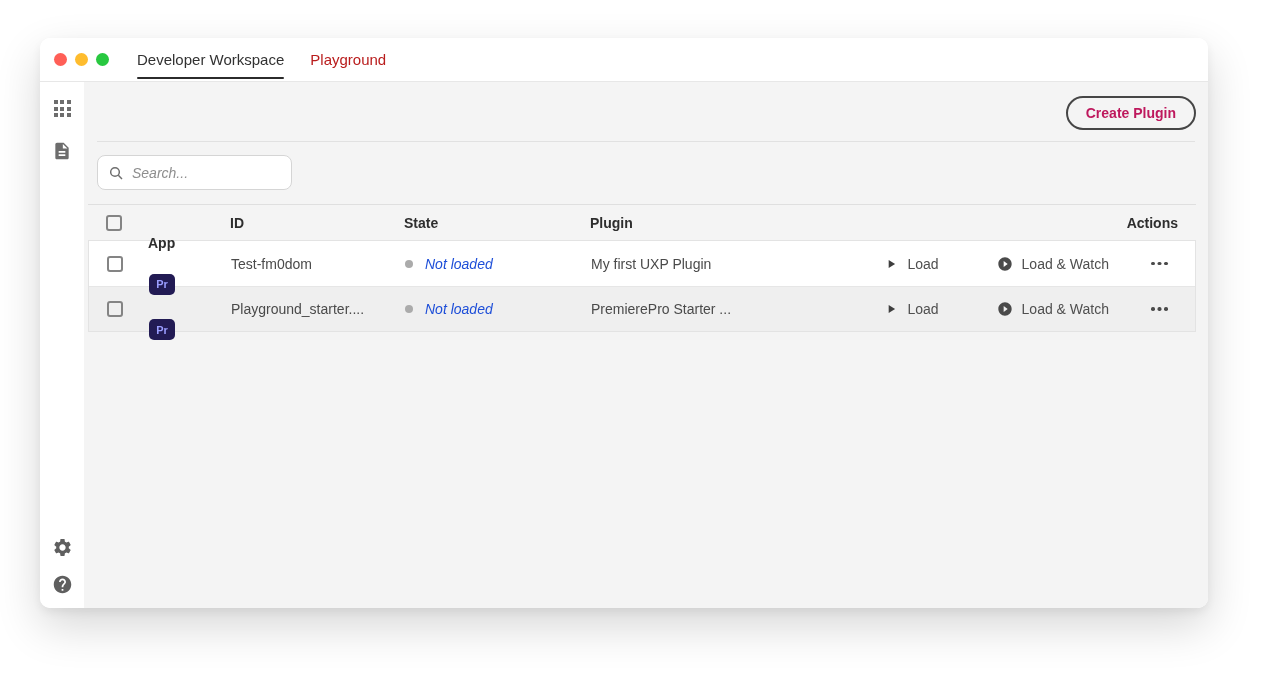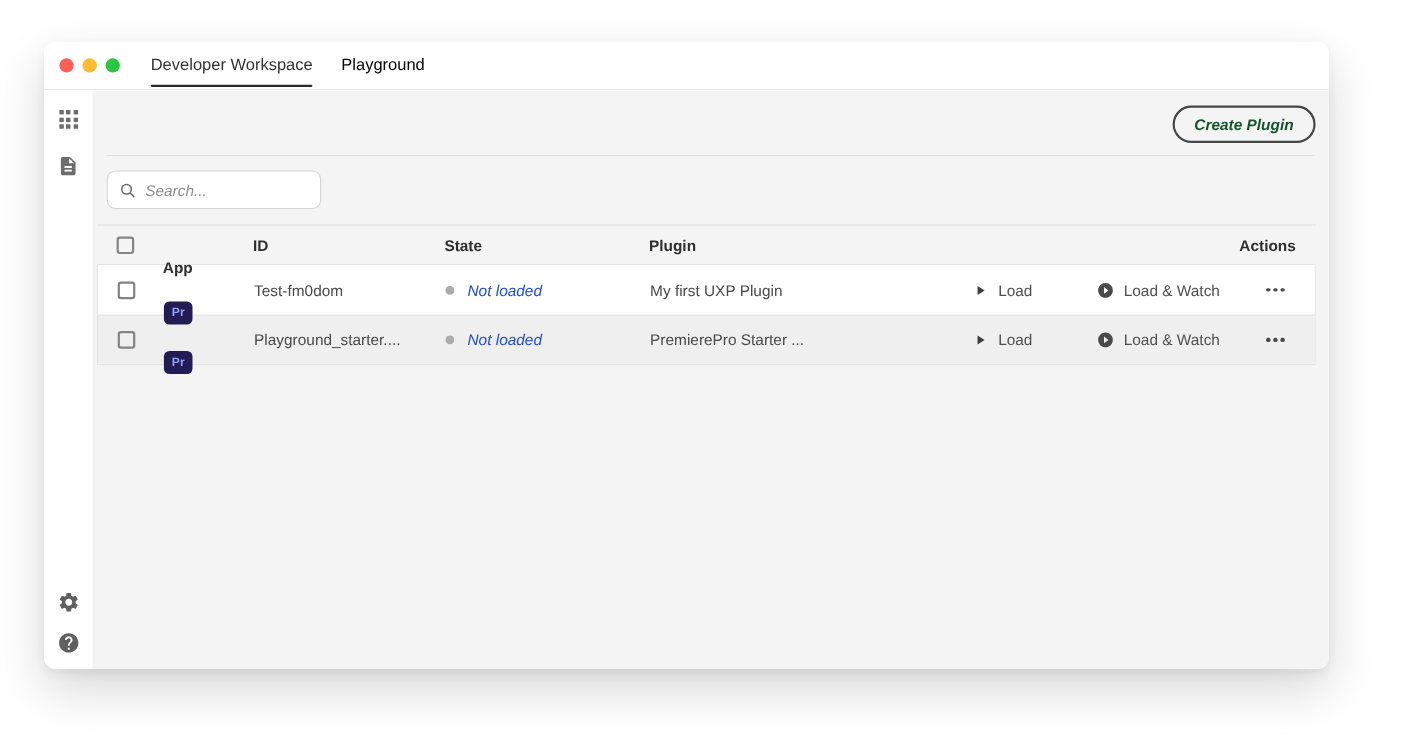--- a/index.html
+++ b/index.html
@@ -20,21 +20,21 @@
     border-bottom: 1px solid #e7e7e7;
     display: flex; align-items: stretch;
   }
   .traffic { display: flex; align-items: center; gap: 8px; padding-left: 14px; padding-right: 28px; }
   .light { width: 13px; height: 13px; border-radius: 50%; }
   .light.red    { background: #FF5F57; }
   .light.yellow { background: #FEBC2E; }
   .light.green  { background: #28C840; }
 
   .tabs { display: flex; align-items: stretch; gap: 26px; }
-  .tab { position: relative; display: flex; align-items: center; font-size: 15px; color: #000000; cursor: default; }
+  .tab { position: relative; display: flex; align-items: center; font-size: 15px; color: #b91c1c; cursor: default; }
   .tab.active { color: #323232; }
   .tab.active .underline {
     position: absolute; left: 0; right: 0; bottom: 2px; height: 2px; background: #2b2b2b; border-radius: 1px;
   }
 
   
   .body { flex: 1; display: flex; min-height: 0; }
 
   .sidebar {
     width: 44px; flex: 0 0 44px; background: #ffffff;
@@ -51,21 +51,21 @@
   .main { flex: 1; background: #f4f4f4; display: flex; flex-direction: column; min-width: 0; }
 
   
   .toolbar { display: flex; justify-content: flex-end; align-items: center; gap: 18px; padding: 14px 12px 0 12px; }
   .btn {
     height: 34px; border-radius: 17px; font-size: 14px; font-weight: bold;
     display: inline-flex; align-items: center; justify-content: center;
     padding: 0 18px; cursor: pointer; border: none;
     font-family: "Liberation Sans", "DejaVu Sans", sans-serif;
   }
-  .btn-outline { background: transparent; border: 2px solid #464646; color: #14532d; font-style: italic; }
+  .btn-outline { background: transparent; border: 2px solid #464646; color: #be185d; }
   .btn-primary { background: #1574E8; color: #ffffff; padding: 0 20px; }
 
   .divider { border-top: 1px solid #e1e1e1; margin: 11px 13px 0 13px; }
 
   
   .search-wrap { margin: 13px 13px 0 13px; }
   .search-box {
     width: 195px; height: 35px; background: #ffffff;
     border: 1px solid #d5d5d5; border-radius: 8px;
     display: flex; align-items: center; padding: 0 10px; gap: 8px;

